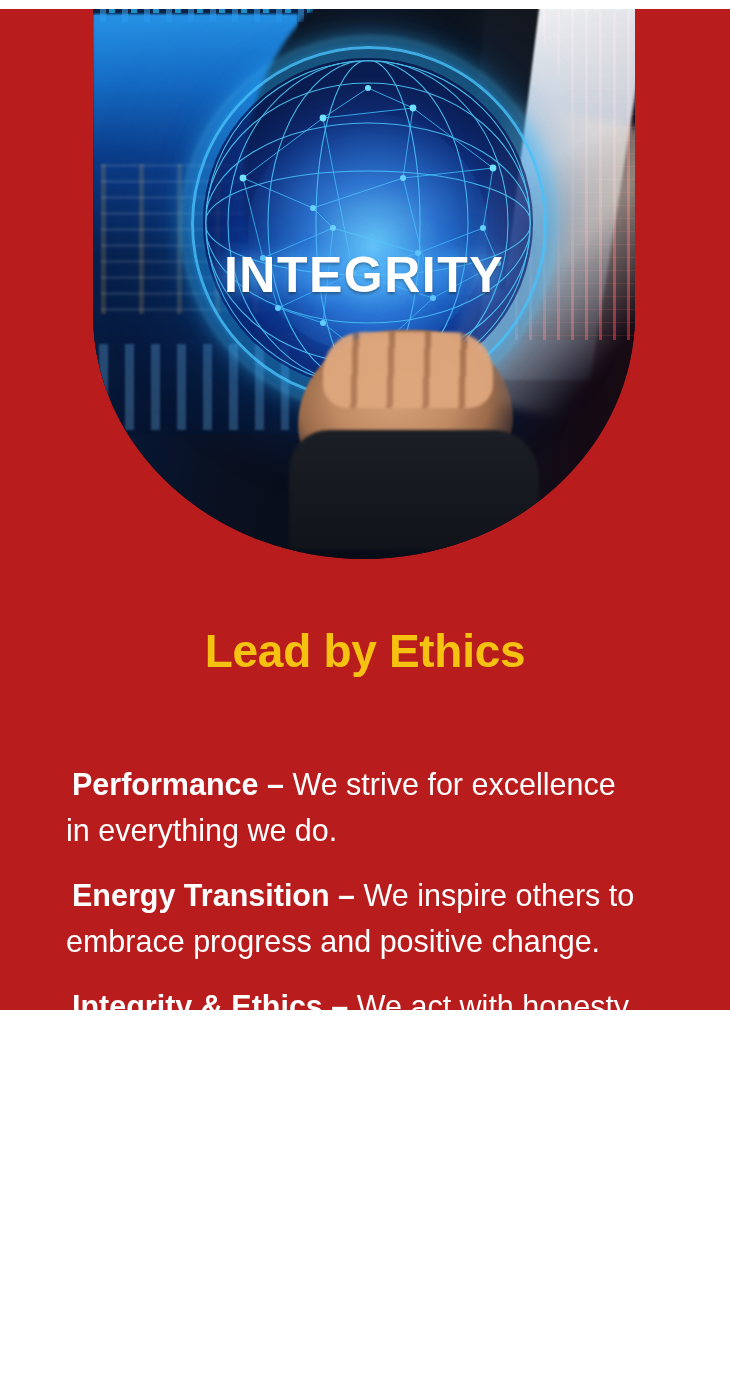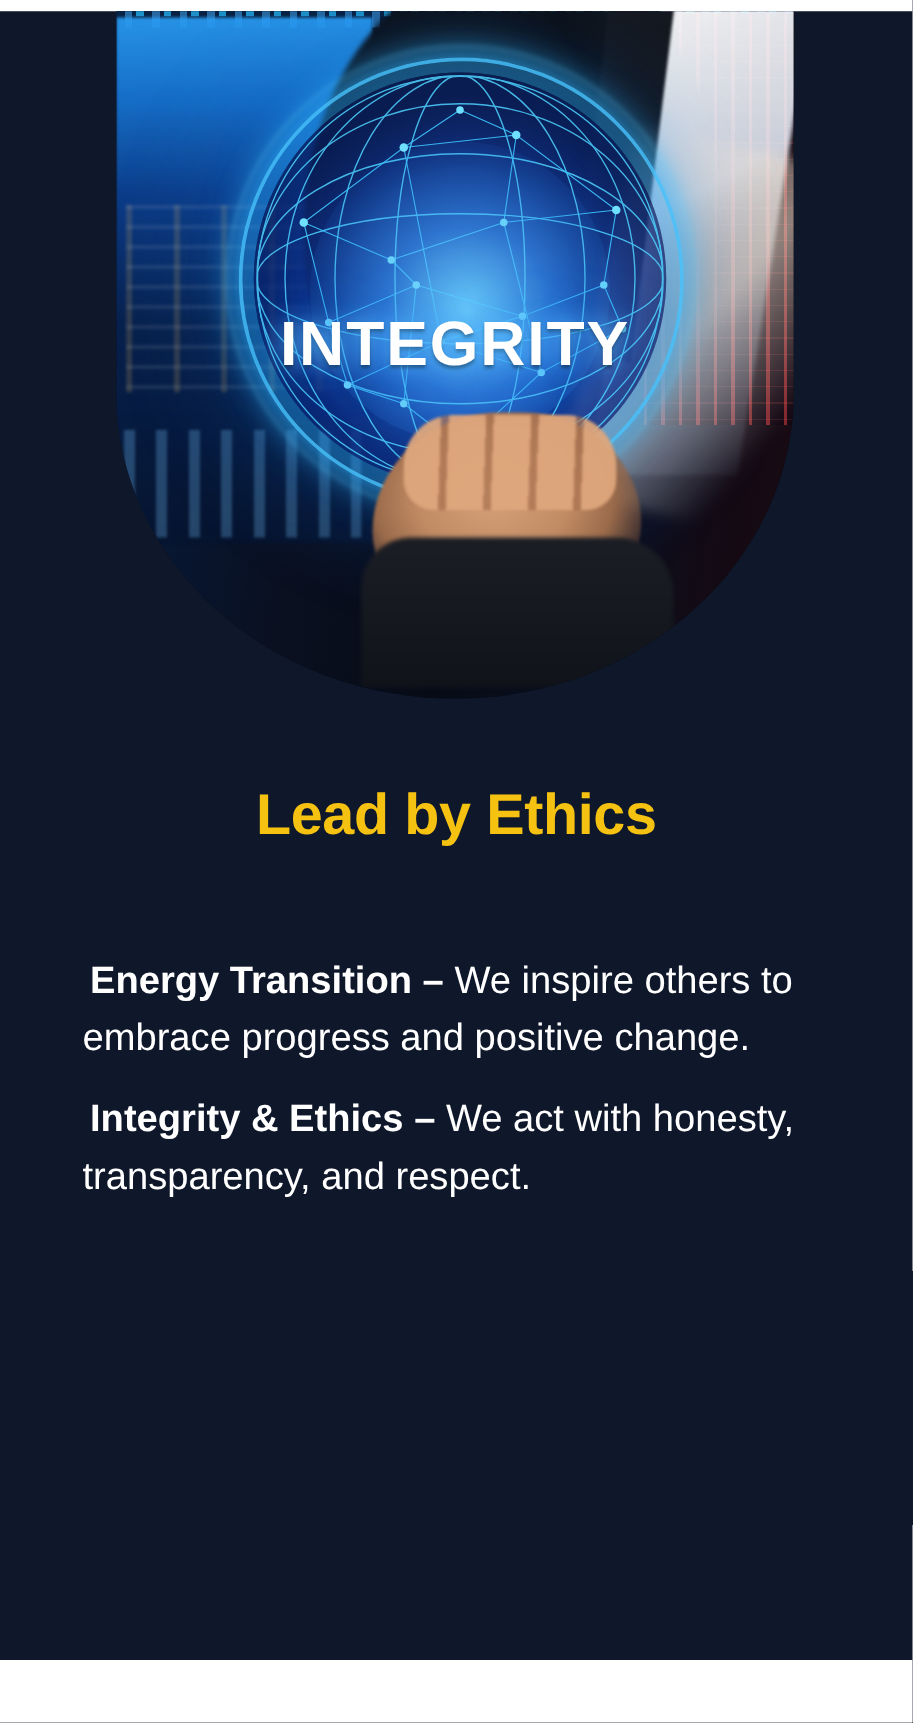--- a/index.html
+++ b/index.html
@@ -24,22 +24,22 @@
     width: 730px;
     height: 1378px;
     background: #ffffff;
   }
 
   .slide-body {
     position: absolute;
     left: 0;
     top: 9px;
     width: 730px;
-    height: 1319px;
-    background: #0f172a;
+    height: 1001px;
+    background: #b91c1c;
     overflow: hidden;
   }
 
   
   .hero-wrap {
     position: absolute;
     left: 93px;
     top: -9px;
     width: 542px;
     height: 559px;
@@ -373,20 +373,23 @@
 
         <div class="integrity-word">INTEGRITY</div>
 
       </div>
     </div>
 
     <h1 class="headline">Lead by Ethics</h1>
 
     <div class="body-copy">
 
+      <p class="value-item">
+        <span class="term">Performance</span><span class="dash"> – </span><span class="desc">We strive for excellence in everything we do.</span>
+      </p>
 
       <p class="value-item">
         <span class="term">Energy Transition</span><span class="dash"> – </span><span class="desc">We inspire others to embrace progress and positive change.</span>
       </p>
 
       <p class="value-item">
         <span class="term">Integrity &amp; Ethics</span><span class="dash"> – </span><span class="desc">We act with honesty, transparency, and respect.</span>
       </p>
 
     </div>

